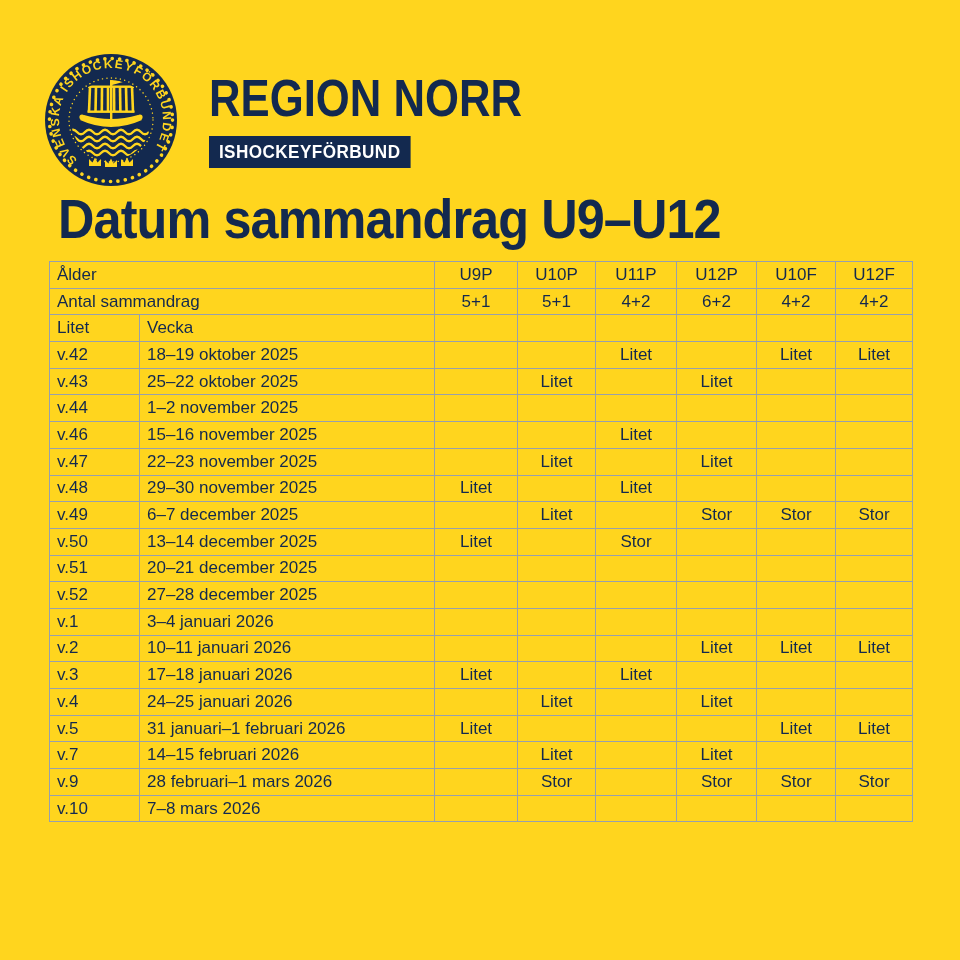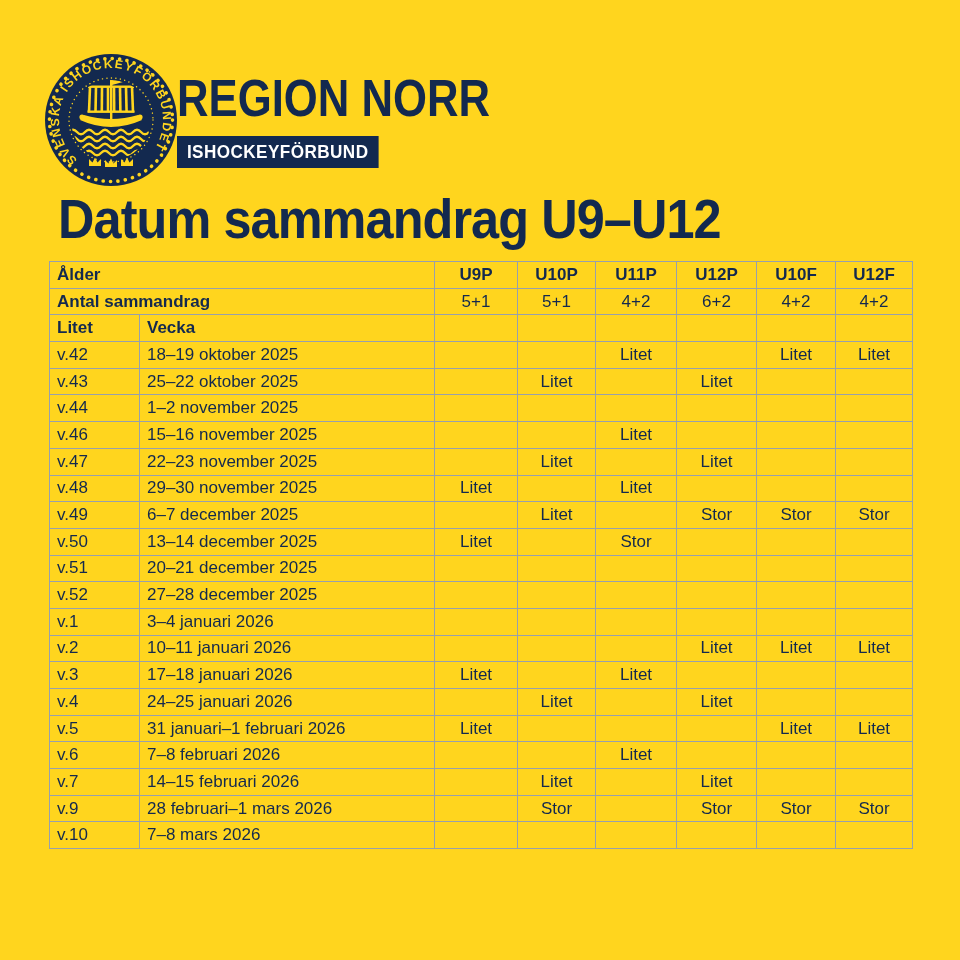--- a/index.html
+++ b/index.html
@@ -3,21 +3,21 @@
 <meta charset="utf-8">
 <style>
   html,body{margin:0;padding:0;}
   body{
     width:960px;height:960px;position:relative;overflow:hidden;
     background:#FFD51E;
     font-family:"Liberation Sans",sans-serif;
     color:#13294F;
   }
   .logo{position:absolute;left:45px;top:54px;width:132px;height:132px;}
-  .brand{position:absolute;left:177px;top:72px;}
+  .brand{position:absolute;left:209px;top:72px;}
   .region-title{
     font-size:52px;font-weight:bold;color:#13294F;line-height:1;
     letter-spacing:0px;white-space:nowrap;
     transform:scaleX(0.84);transform-origin:left top;
   }
   .badge{
     display:inline-block;margin-top:12px;background:#13294F;color:#FFFFFF;
     font-weight:bold;font-size:19px;line-height:1;padding:6px 11px 7px;
     letter-spacing:0.5px;white-space:nowrap;
     transform:scaleX(0.9);transform-origin:left top;
@@ -32,21 +32,21 @@
     position:absolute;left:49px;top:261px;width:863px;
     border-collapse:collapse;table-layout:fixed;
   }
   #grid td{
     border:1px solid #97A0AC;
     height:25.7px;
     font-size:17px;color:#13294F;
     padding:0 7px;vertical-align:middle;
     white-space:nowrap;overflow:hidden;
   }
-  #grid td.b{font-weight:bold;margin-left:14px;}
+  #grid td.b{font-weight:normal;margin-left:14px;}
   #grid td.c{text-align:center;padding:0 2px;}
 </style>
 </head>
 <body>
 
 <div class="logo">
   <svg width="132" height="132" viewBox="0 0 132 132">
     <defs>
       <clipPath id="innerClip">
           <circle cx="66" cy="66" r="40"></circle>
@@ -288,30 +288,20 @@
         <td>v.5</td>
         <td>31 januari–1 februari 2026</td>
         <td class="c">Litet</td>
         <td class="c"></td>
         <td class="c"></td>
         <td class="c"></td>
         <td class="c">Litet</td>
         <td class="c">Litet</td>
       </tr>
       <tr>
-        <td>v.6</td>
-        <td>7–8 februari 2026</td>
-        <td class="c"></td>
-        <td class="c"></td>
-        <td class="c">Litet</td>
-        <td class="c"></td>
-        <td class="c"></td>
-        <td class="c"></td>
-      </tr>
-      <tr>
         <td>v.7</td>
         <td>14–15 februari 2026</td>
         <td class="c"></td>
         <td class="c">Litet</td>
         <td class="c"></td>
         <td class="c">Litet</td>
         <td class="c"></td>
         <td class="c"></td>
       </tr>
       <tr>

